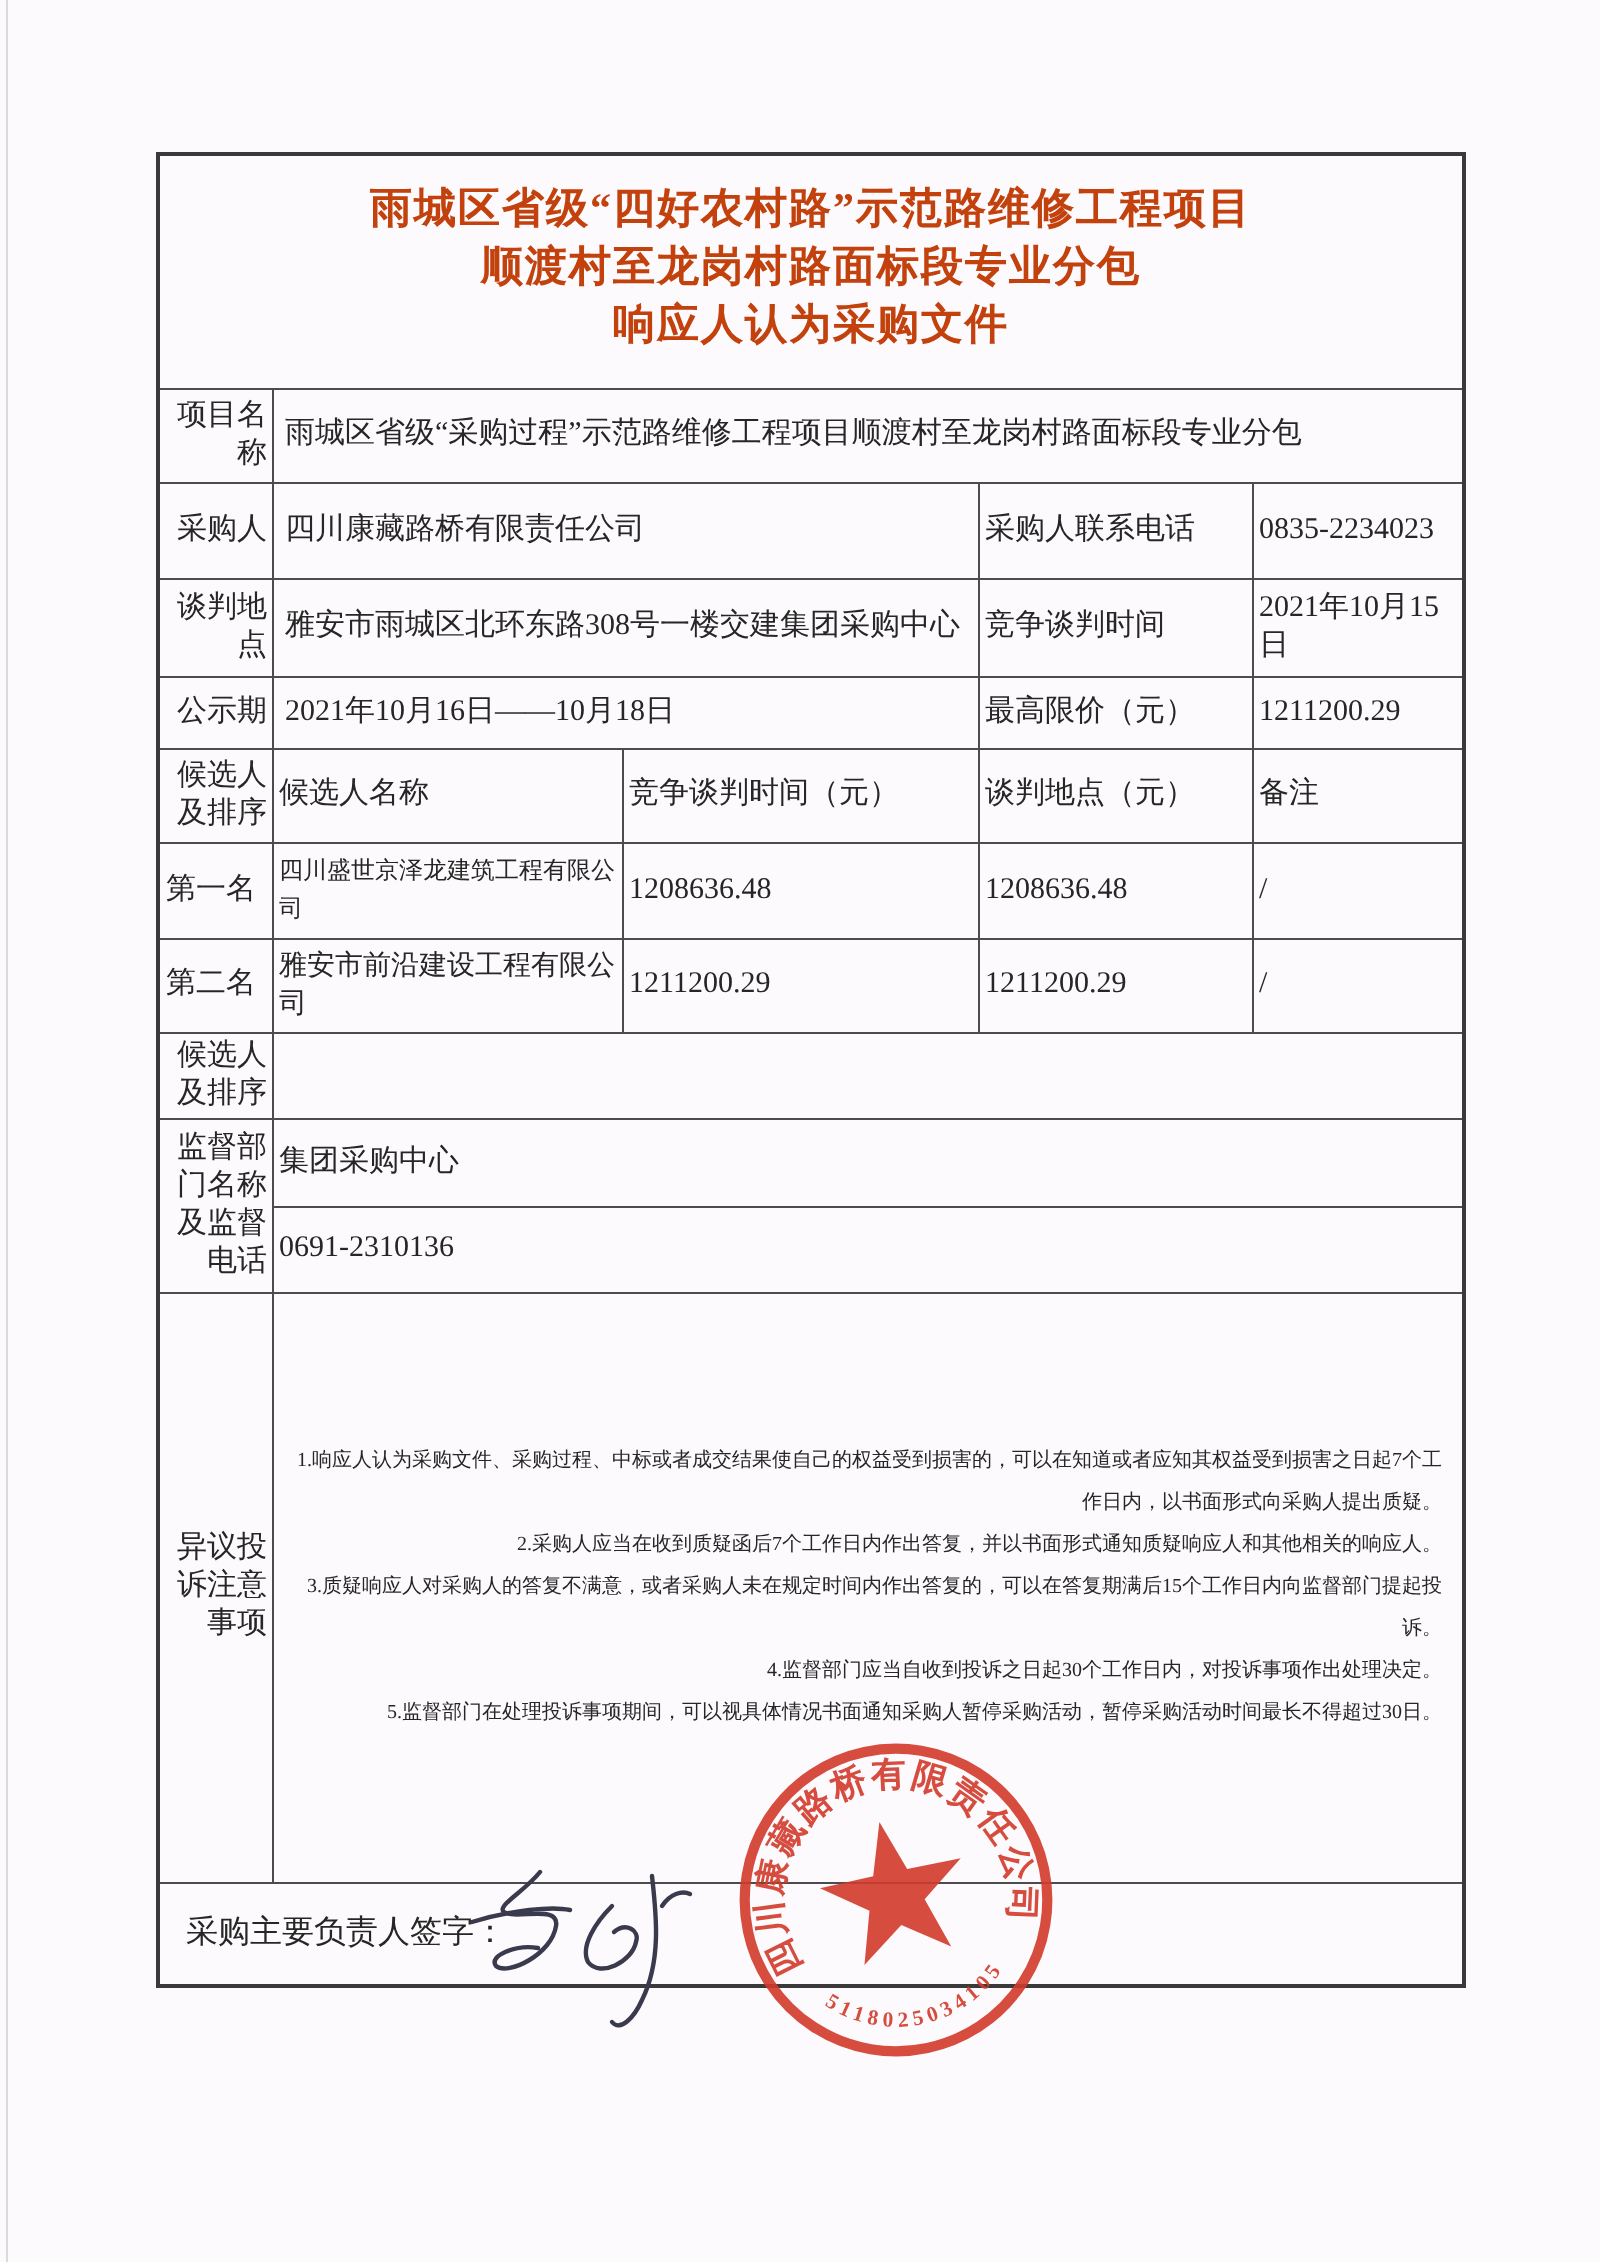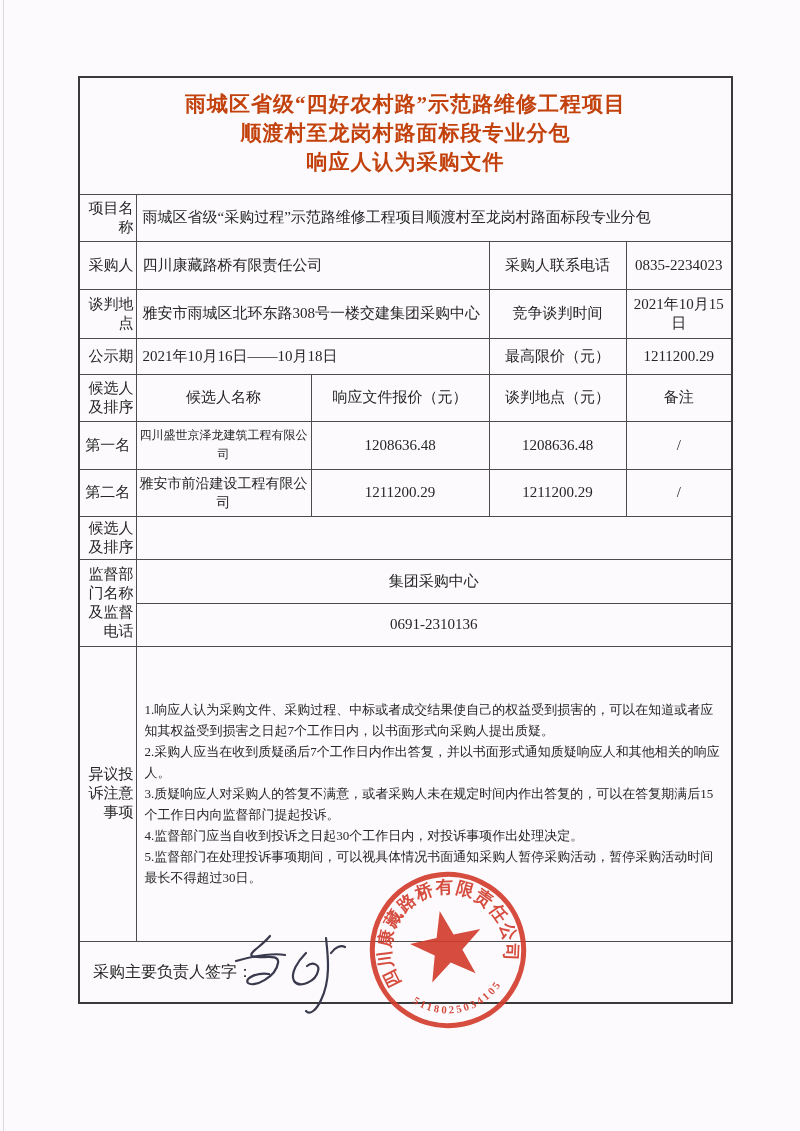--- a/index.html
+++ b/index.html
@@ -22,29 +22,29 @@
     border:2px solid #3a3a3a;
     color:#262626;
   }
   td {
     border:1px solid #4c4c4c;
     font-size:15px; line-height:19px;
     padding:2px 4px 2px 6px;
     vertical-align:middle;
     word-break:break-all;
   }
-  td.c { text-align:center; padding:2px 3px; }
+  td.c { padding:2px 3px; }
   td.lbl { padding:2px 2px 2px 5px;text-align:right; }
   tr.h117{height:117px} tr.h47{height:47px} tr.h48{height:48px} tr.h49{height:49px}
   tr.h36{height:36px} tr.h38{height:38px} tr.h44{height:44px} tr.h43{height:43px}
-  tr.h295{height:295px} tr.h52{height:62px}
+  tr.h295{height:295px} tr.h52{height:52px}
   .title-cell { text-align:center; vertical-align:middle; padding:6px 0 10px 0; }
   .title-line { font-size:21px; font-weight:700; line-height:29px; letter-spacing:1px; color:#c2410c; }
   .objection-cell { padding:6px 10px 6px 8px; }
-  .objection-cell .para { font-size:13px; line-height:21px; text-align:left; }
+  .objection-cell .para { font-size:10px; line-height:21px; text-align:right; }
   .sig-cell { padding-left:13px; font-size:16px; position:relative; }
   .seal-wrap {
     position:absolute; left:356px; top:858px; width:184px; height:184px;
     transform:rotate(-12deg); opacity:0.9; pointer-events:none;
   }
   .sig-ink {
     position:absolute; left:228px; top:928px; width:130px; height:100px;
     pointer-events:none;
   }
   .seal-text { font-family:"Liberation Serif","DejaVu Serif",serif; font-weight:700; }
@@ -95,21 +95,21 @@
     <tr class="h36">
       <td class="lbl">公示期</td>
       <td colspan="2">2021年10月16日——10月18日</td>
       <td class="c">最高限价（元）</td>
       <td class="c">1211200.29</td>
     </tr>
 
     <tr class="h47">
       <td class="lbl">候选人及排序</td>
       <td class="c">候选人名称</td>
-      <td class="c">响应文件报价（元）</td>
+      <td class="c">竞争谈判时间（元）</td>
       <td class="c">谈判地点（元）</td>
       <td class="c">备注</td>
     </tr>
 
     <tr class="h48">
       <td class="c">第一名</td>
       <td class="c" style="font-size:12px">四川盛世京泽龙建筑工程有限公司</td>
       <td class="c">1208636.48</td>
       <td class="c">1208636.48</td>
       <td class="c">/</td>

